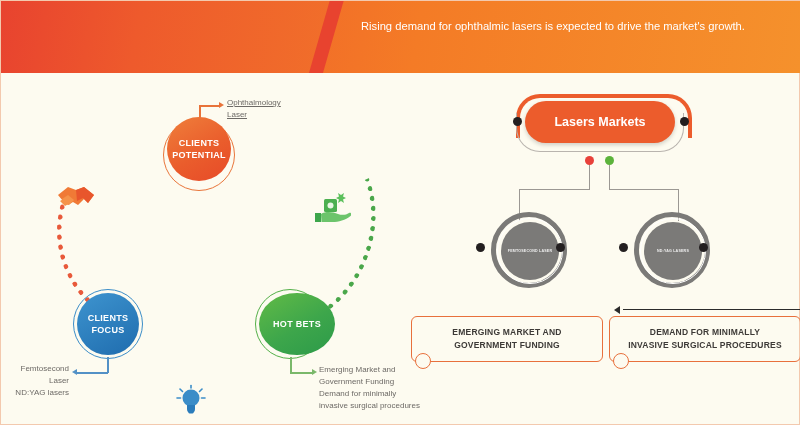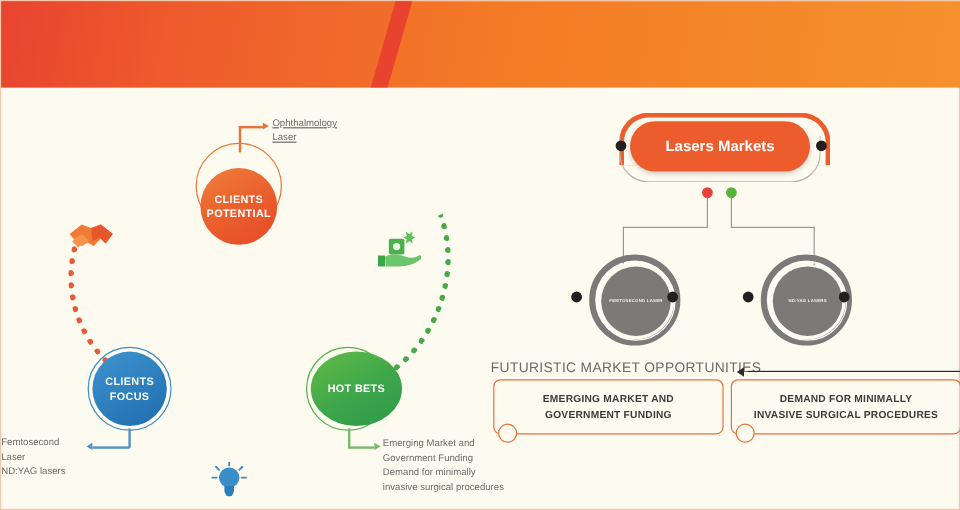--- a/index.html
+++ b/index.html
@@ -45,21 +45,21 @@
   .node{
     position:absolute;border-radius:50%;
     display:flex;align-items:center;justify-content:center;
     text-align:center;color:#fff;font-size:9px;font-weight:bold;
     line-height:1.35;letter-spacing:0.3px;
   }
   .node-ring{
     position:absolute;border-radius:50%;border:1px solid rgba(0,0,0,0.18);
   }
   .n-clients{
-    left:166px;top:139px;width:64px;height:64px;
+    left:166px;top:116px;width:64px;height:64px;
     background:linear-gradient(150deg,#ef7f3b 0%,#ea5d2c 55%,#e74a28 100%);
     justify-content:center;
   }
   .r-clients{left:162px;top:118px;width:70px;height:70px;border-color:#e9753a;}
   .n-focus{
     left:76px;top:292px;width:62px;height:62px;
     background:linear-gradient(150deg,#3e94cf 0%,#2b7cbb 60%,#1f6cae 100%);
   }
   .r-focus{left:72px;top:288px;width:68px;height:68px;border-color:#3b8dc8;}
   .n-hot{
@@ -90,21 +90,21 @@
   }
 
   
   .ln{position:absolute;background:#e8733a;}
   .ln-b{background:#5391c6;}
   .ln-g{background:#7ab86a;}
 
   .lbl{
     position:absolute;font-size:8px;color:#6d6a66;line-height:1.5;
   }
-  .lbl-r{text-align:left;}
+  .lbl-r{text-align:right;}
 
   .arrowhead{
     position:absolute;width:0;height:0;
     border-top:3.5px solid transparent;border-bottom:3.5px solid transparent;
   }
   .ah-right{border-left:5px solid #e8733a;}
   .ah-left-b{border-right:5px solid #5391c6;}
   .ah-right-g{border-left:5px solid #7ab86a;}
 
   
@@ -177,20 +177,21 @@
   }
 </style>
 </head>
 <body>
 
 <div class="canvas">
 
   <div class="header">
     <div class="header-left-panel"></div>
     <div class="header-slash"></div>
+    <div class="header-sub">Rising demand for ophthalmic lasers is expected to drive the market's growth.</div>
   </div>
 
   <div class="arc arc-o"></div>
   <div class="arc arc-g"></div>
   <div class="arc arc-b"></div>
 
   <div class="ln" style="left:198px;top:104px;width:1.5px;height:22px;"></div>
   <div class="ln" style="left:198px;top:104px;width:20px;height:1.5px;"></div>
   <div class="arrowhead ah-right" style="left:218px;top:101px;"></div>
   <div class="lbl" style="left:226px;top:96px;width:80px;text-decoration:underline;">
@@ -292,21 +293,20 @@
   <div class="gdot" style="left:555px;top:242px;"></div>
 
   <div class="gring" style="left:633px;top:211px;width:66px;height:66px;"></div>
   <div class="gring-in" style="left:639px;top:217px;width:64px;height:64px;"></div>
   <div class="gnode" style="left:643px;top:221px;width:58px;height:58px;">
     <span>ND:YAG LASERS</span>
   </div>
   <div class="gdot" style="left:618px;top:242px;"></div>
   <div class="gdot" style="left:698px;top:242px;"></div>
 
-  <div class="fut-title">FUTURISTIC MARKET OPPORTUNITIES</div>
   <div class="fut-arrow-line"></div>
   <div class="fut-arrowhead"></div>
 
   <div class="fbox fbox-1">
     <div>
       <div>EMERGING MARKET AND</div>
       <div>GOVERNMENT FUNDING</div>
     </div>
   </div>
   <div class="fnotch" style="left:414px;"></div>

